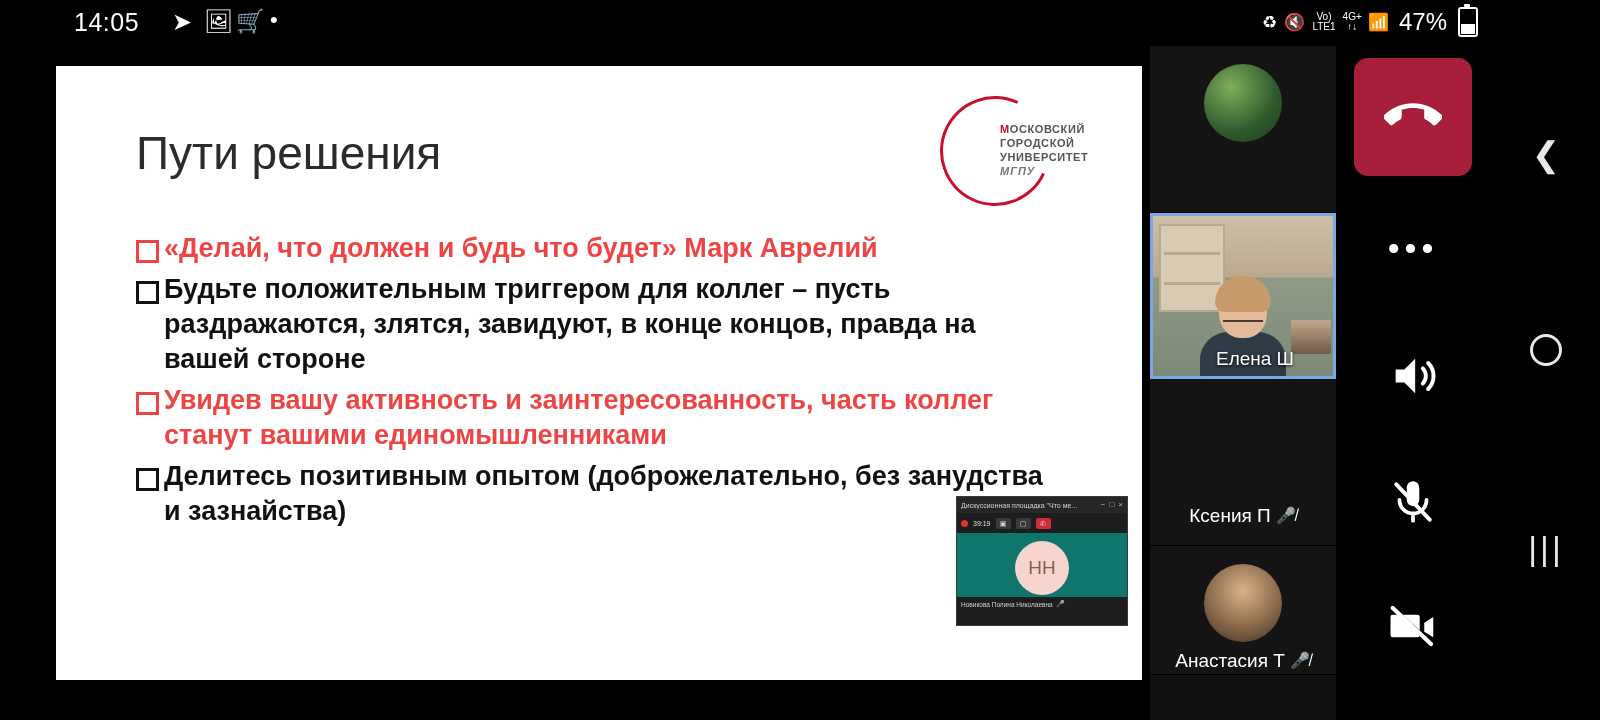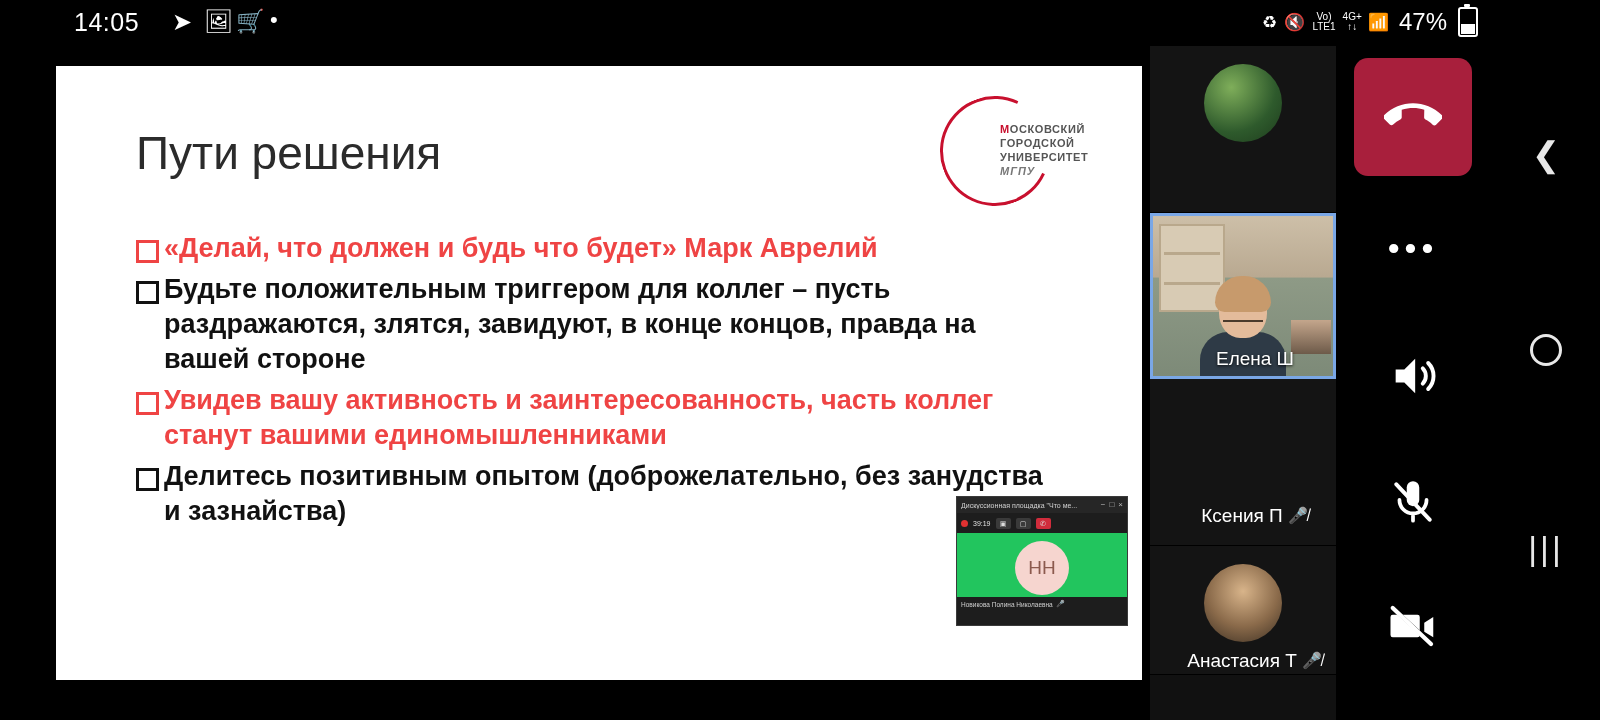--- a/index.html
+++ b/index.html
@@ -244,21 +244,21 @@
     border-radius: 2px;
     color: #ddd;
     font-size: 7px;
     line-height: 11px;
     text-align: center;
   }
   .pip-ctl.hang { background: #d12c3c; }
   #pip-body {
     position: relative;
     height: 78px;
-    background: #22c55e;
+    background: #0f766e;
   }
   #pip-avatar {
     position: absolute;
     left: 50%;
     top: 8px;
     transform: translateX(-50%);
     width: 54px;
     height: 54px;
     border-radius: 50%;
     background: #f6d5cf;
@@ -328,21 +328,21 @@
     background: #e6f0f7;
     color: #2f6690;
     font-size: 28px;
     display: flex;
     align-items: center;
     justify-content: center;
     font-weight: 400;
   }
   .tile-caption {
     position: absolute;
-    left: 12px;
+    left: 0;
     bottom: 18px;
     width: 100%;
     text-align: right;
     color: #fff;
     font-size: 19px;
     display: flex;
     align-items: center;
     justify-content: center;
     gap: 6px;
   }

